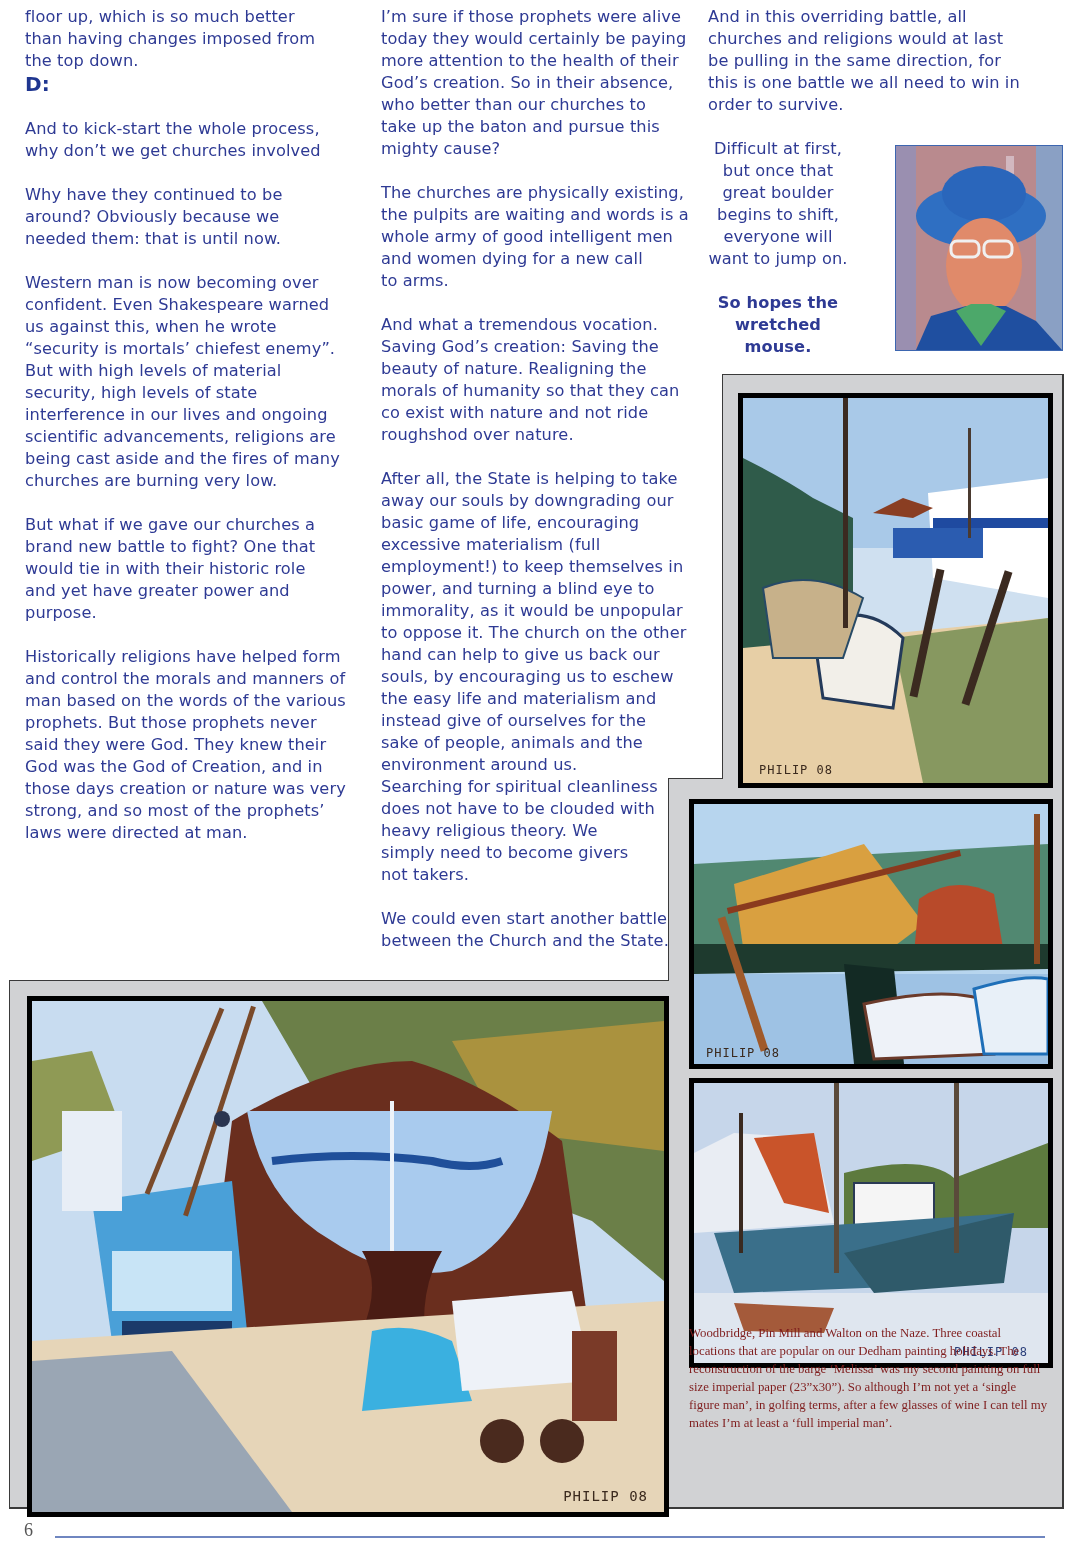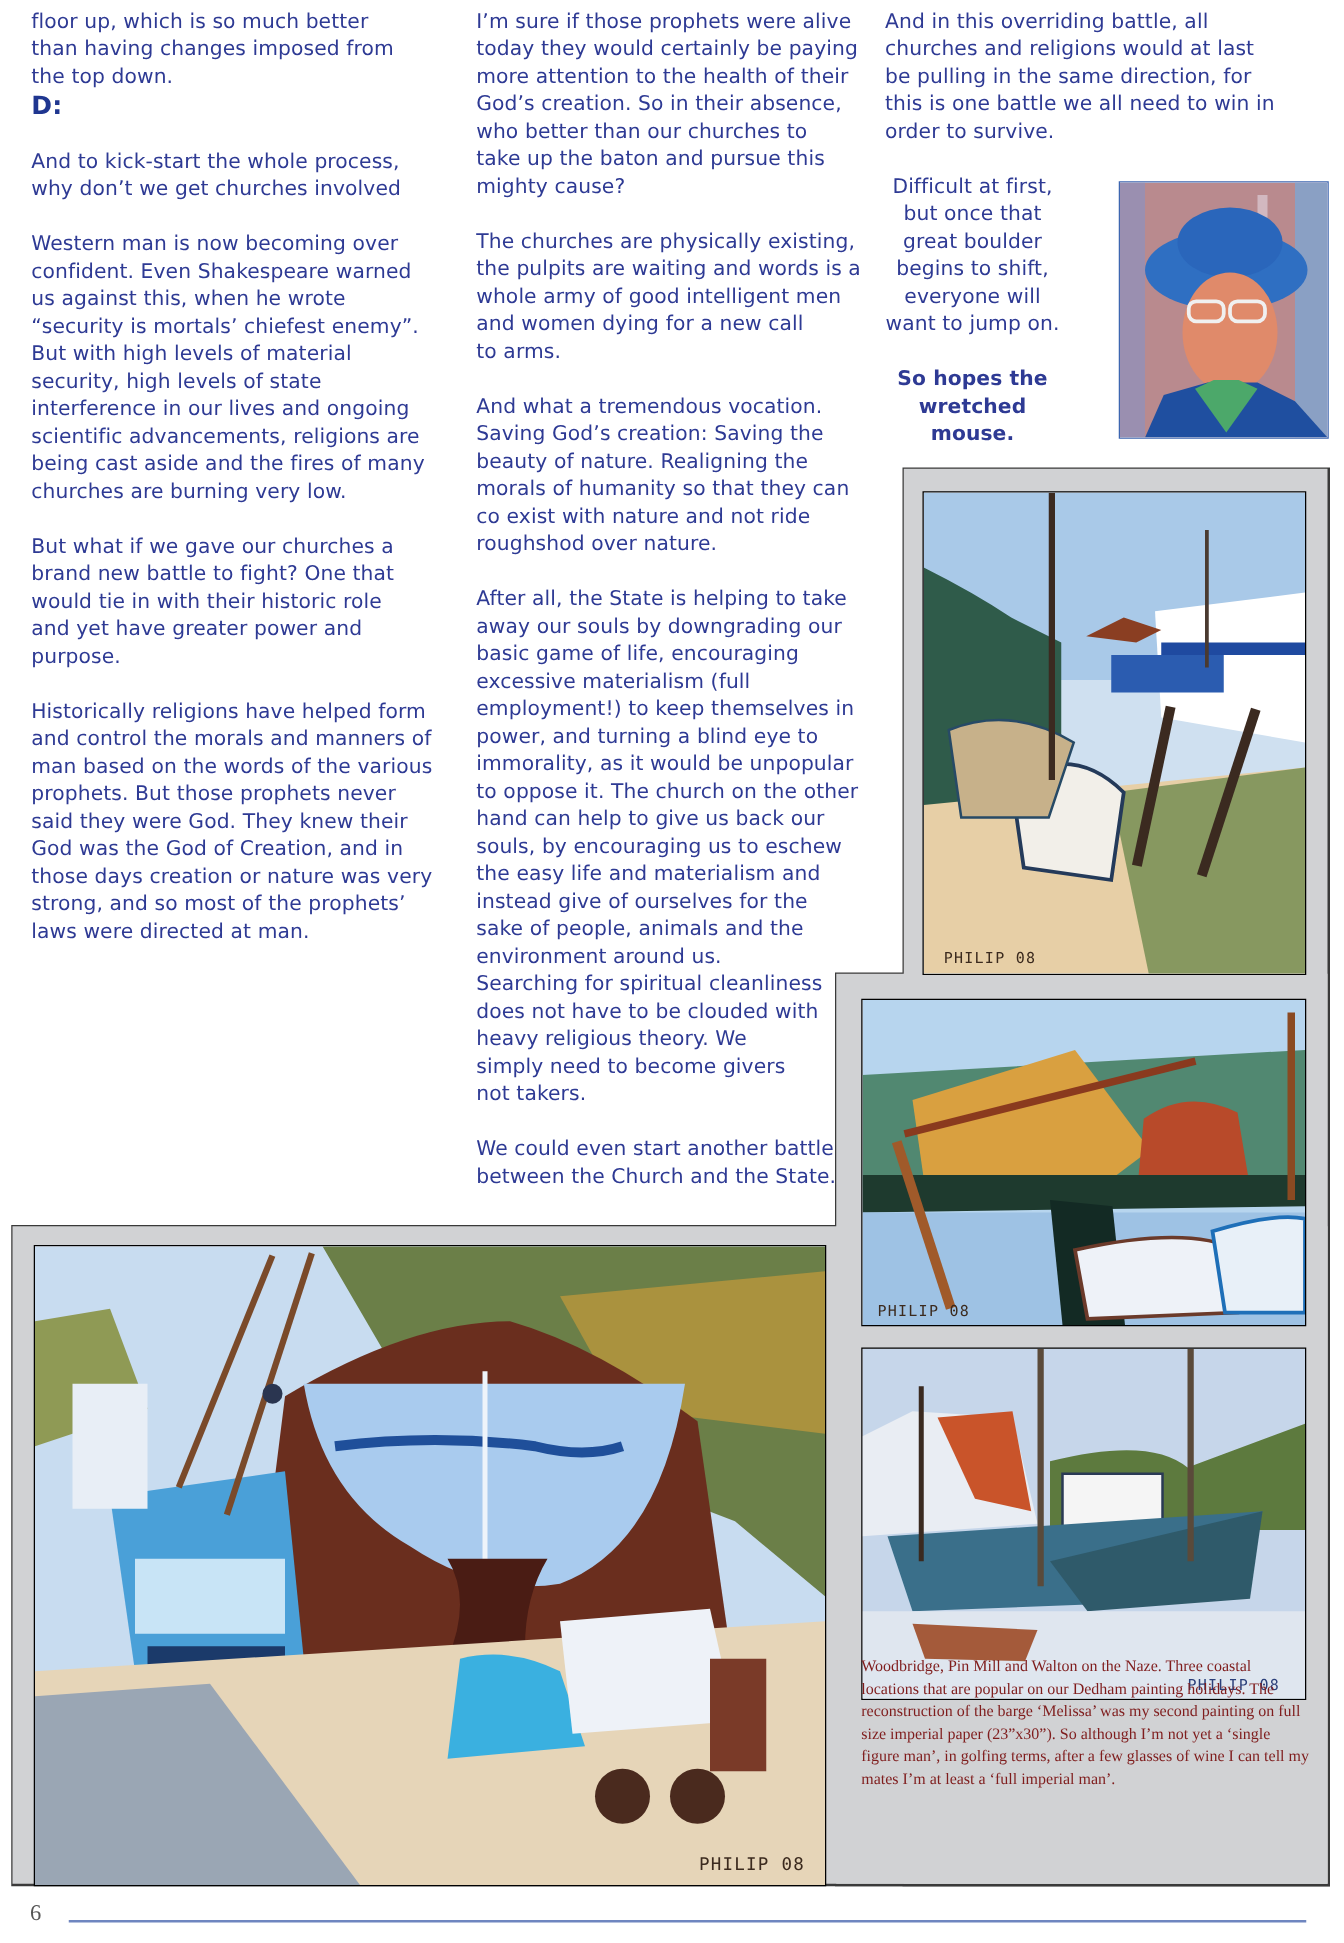--- a/index.html
+++ b/index.html
@@ -11,21 +11,21 @@
   .col2 { left:381px; top:6px; width:320px; }
   .col3 { left:708px; top:6px; width:320px; }
   .heading-d { font-weight:bold; font-size:20px; line-height:24px; color:#1f3690; margin-top:42px; margin-bottom:0; }
   .bold-close { font-weight:bold; }
   .narrow { width:140px;text-align:center; }
 
   
   .panel { position:absolute; background:#d1d2d4; }
   .panel-border { position:absolute; background:#3a3a3a; }
 
-  .frame { position:absolute; border:1px solid #000000; overflow:hidden; }
+  .frame { position:absolute; border:5px solid #000000; overflow:hidden; }
   .painting { position:absolute; inset:0; }
   .sig { position:absolute; font-family:"DejaVu Sans Mono", monospace; font-size:12px; color:#3b2a1e; letter-spacing:1px; }
 
   .caption { position:absolute; left:689px; top:1324px; width:360px;
              font-family:"Liberation Serif", "DejaVu Serif", serif; 
              font-size:12.8px; line-height:18px; color:#7f1d1d; }
 
   .page-num { position:absolute; left:24px; top:1520px; font-family:"Liberation Serif", serif; font-size:18px; color:#555; }
   .footer-rule { position:absolute; left:55px; top:1536px; width:990px; height:2px; background:#6f86c0; }
 
@@ -34,20 +34,23 @@
 </head>
 <body>
 
 <div class="col col1">
   <p style="margin-bottom:0">floor up, which is so much better
 than having changes imposed from
 the top down.</p>
   <p class="heading-d">D:</p>
   <p>And to kick-start the whole process,
 why don’t we get churches involved</p>
+  <p>Why have they continued to be
+around?  Obviously because we
+needed them: that is until now.</p>
   <p>Western man is now becoming over
 confident. Even Shakespeare warned
 us against this, when he wrote
 “security is mortals’ chiefest enemy”.
 But with high levels of material
 security, high levels of state
 interference in our lives and ongoing
 scientific advancements, religions are
 being cast aside and the fires of many
 churches are burning very low.</p>

